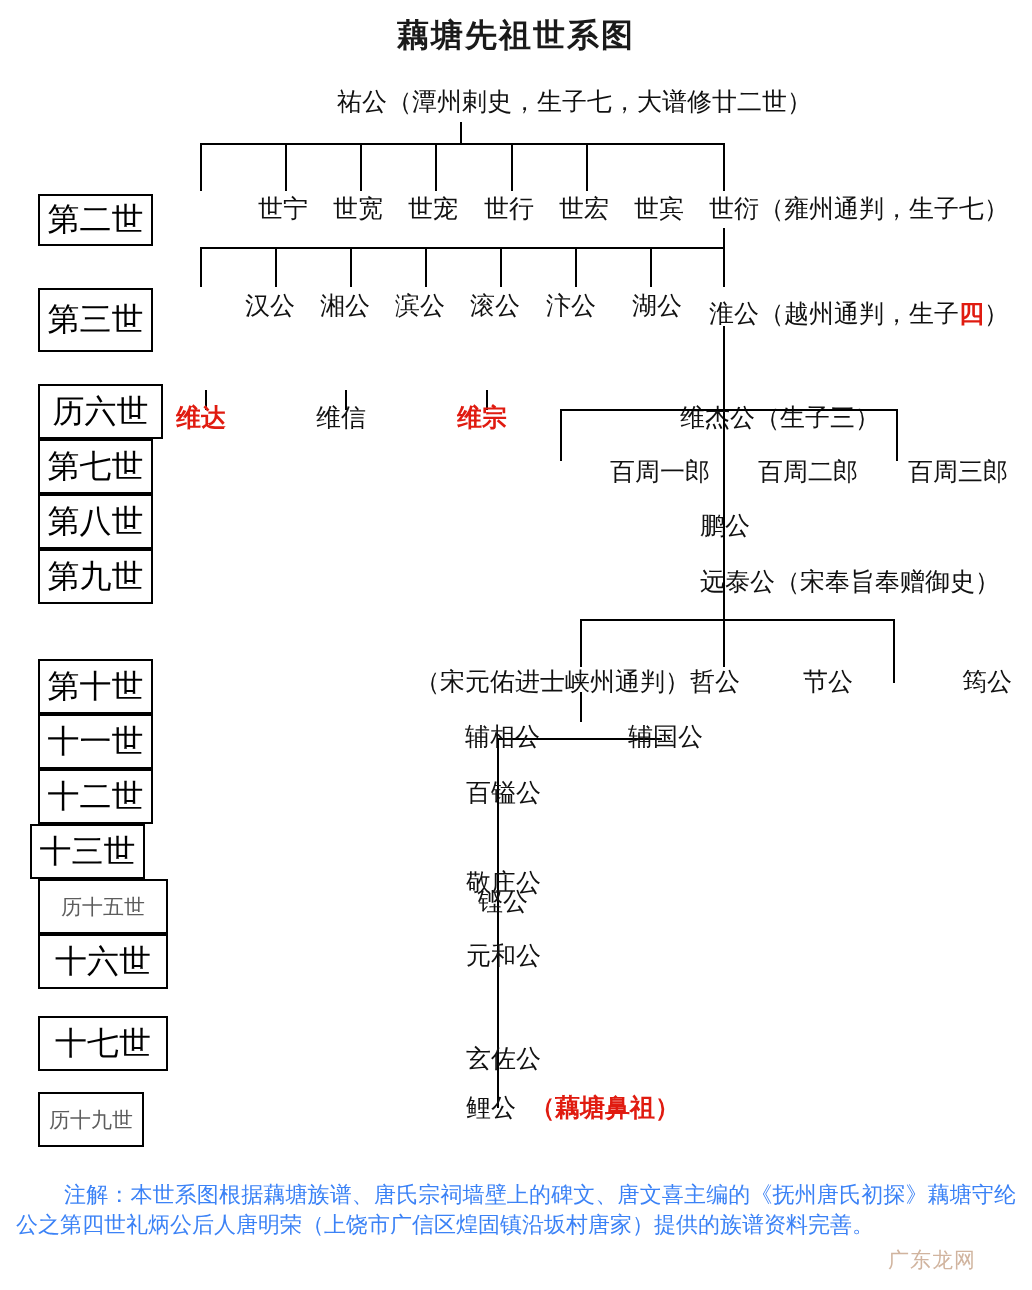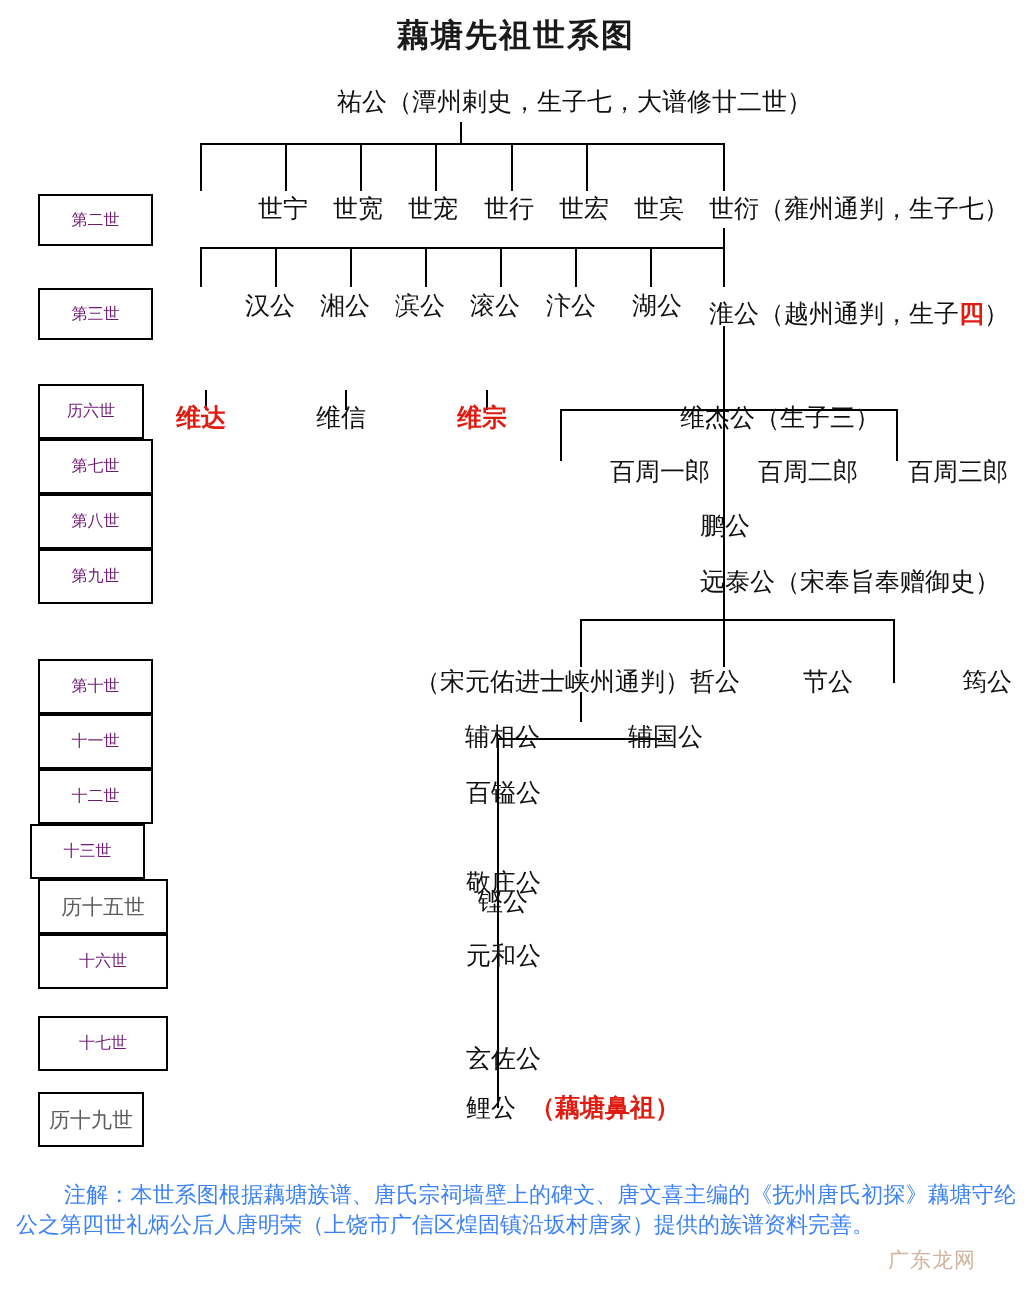--- a/index.html
+++ b/index.html
@@ -44,22 +44,22 @@
     color: #e01b10;
     font-weight: bold;
   }
   .genbox {
     position: absolute;
     border: 2px solid #000000;
     box-sizing: border-box;
     display: flex;
     align-items: center;
     justify-content: center;
-    font-size: 16px;
-    color: #701a75;
+    font-size: 32px;
+    color: #000000;
     background: #ffffff;
     white-space: nowrap;
   }
   .genbox.faint {
     color: #5d5d5d;
     font-size: 21px;
   }
   .ln {
     position: absolute;
     background: #000000;
@@ -185,23 +185,23 @@
   <div class="node" style="left:466px; top:833px;margin-top:36px;">敬庄公</div>
   <div class="node" style="left:478px; top:888px;">铿公</div>
   <div class="node" style="left:466px; top:942px;">元和公</div>
   <div class="node" style="left:466px; top:1045px;">玄佐公</div>
 
   <div class="node" style="left:466px; top:1094px;">
     <span>鲤公</span><span class="redpart" style="margin-left:14px;">（藕塘鼻祖）</span>
   </div>
 
   <div class="genbox" style="left:38px; top:194px;  width:115px; height:52px;">第二世</div>
-  <div class="genbox" style="left:38px; top:288px;  width:115px; height:52px;">第三世</div>
-
-  <div class="genbox" style="left:38px; top:384px;  width:106px; height:55px;">历六世</div>
+  <div class="genbox" style="left:38px; top:288px;  width:115px; height:64px;">第三世</div>
+
+  <div class="genbox" style="left:38px; top:384px;  width:125px; height:55px;">历六世</div>
   <div class="genbox" style="left:38px; top:439px;  width:115px; height:55px;">第七世</div>
   <div class="genbox" style="left:38px; top:494px;  width:115px; height:55px;">第八世</div>
   <div class="genbox" style="left:38px; top:549px;  width:115px; height:55px;">第九世</div>
 
   <div class="genbox" style="left:38px; top:659px;  width:115px; height:55px;">第十世</div>
   <div class="genbox" style="left:38px; top:714px;  width:115px; height:55px;">十一世</div>
   <div class="genbox" style="left:38px; top:769px;  width:115px; height:55px;">十二世</div>
   <div class="genbox" style="left:30px; top:824px;  width:115px; height:55px;">十三世</div>
   <div class="genbox faint" style="left:38px; top:879px; width:130px; height:55px;">历十五世</div>
   <div class="genbox" style="left:38px; top:934px;  width:130px; height:55px;">十六世</div>

